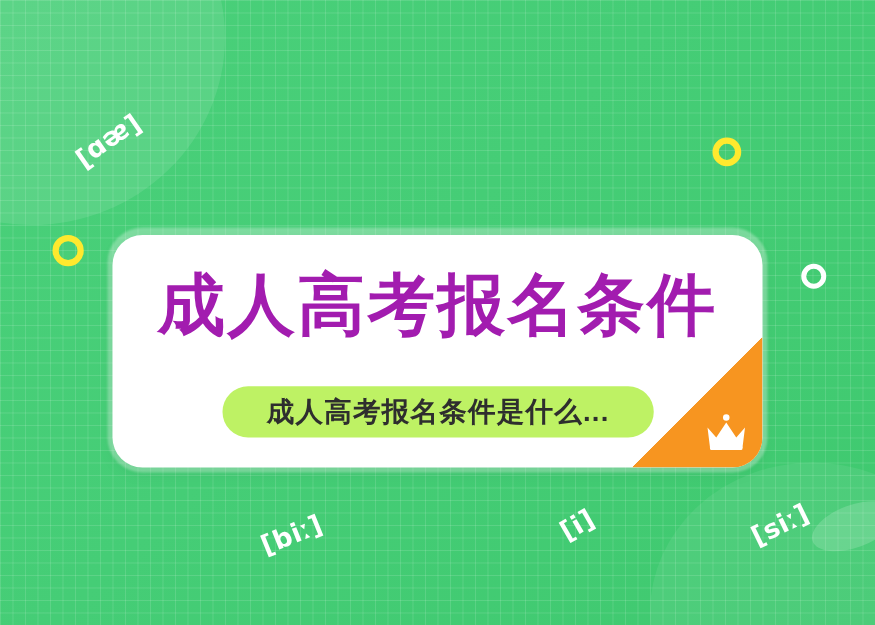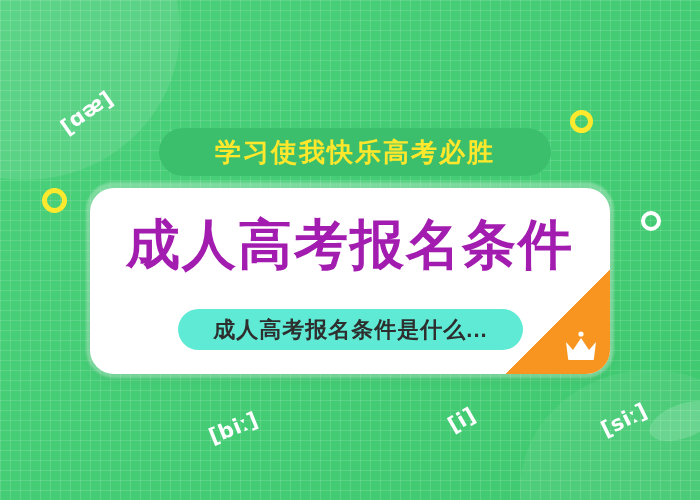--- a/index.html
+++ b/index.html
@@ -149,21 +149,21 @@
     line-height: 1;
   }
 
   .subtitle-pill {
     position: absolute;
     left: 88px;
     top: 121px;
     width: 345px;
     height: 41px;
     border-radius: 21px;
-    background: #5eead4;
+    background: #bef264;
     display: flex;
     align-items: center;
     justify-content: center;
   }
   .subtitle-text {
     color: #2e2e2e;
     font-size: 22px;
     font-weight: 700;
     letter-spacing: 1px;
     line-height: 1;
@@ -210,23 +210,20 @@
 
   <div class="ring ring-yellow-left"></div>
   <div class="ring ring-yellow-top"></div>
   <div class="ring ring-white-right"></div>
 
   <div class="phonetic ph-ae">[æɒ]</div>
   <div class="phonetic ph-bi">[biː]</div>
   <div class="phonetic ph-i">[i]</div>
   <div class="phonetic ph-si">[siː]</div>
 
-  <div class="top-pill">
-    <span class="top-pill-text">学习使我快乐高考必胜</span>
-  </div>
 
   <div class="card-glow"></div>
 
   <div class="card">
     <div class="headline">成人高考报名条件</div>
 
     <div class="subtitle-pill">
       <span class="subtitle-text">成人高考报名条件是什么...</span>
     </div>
 

